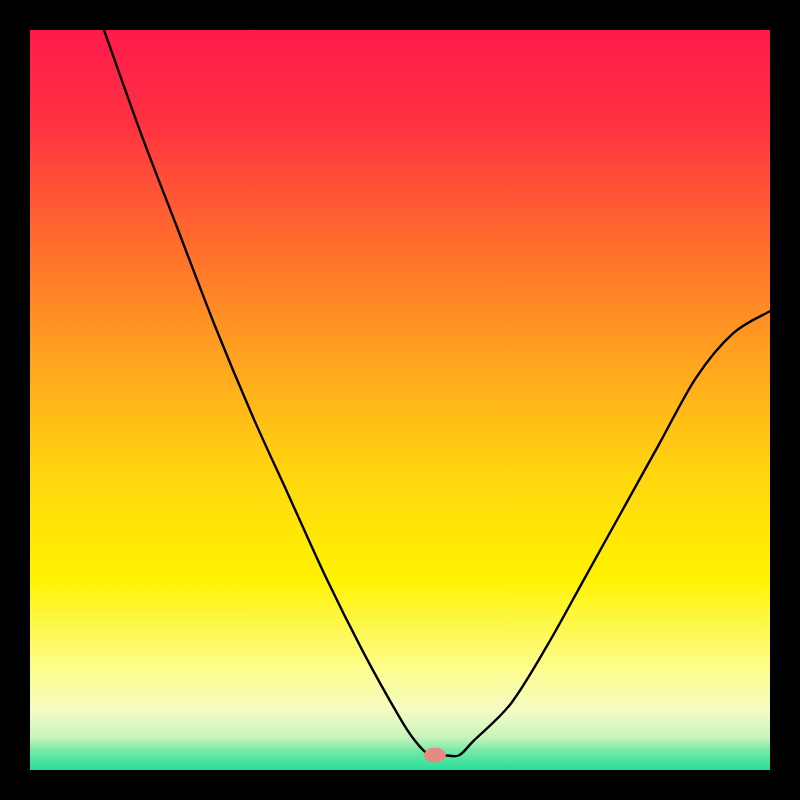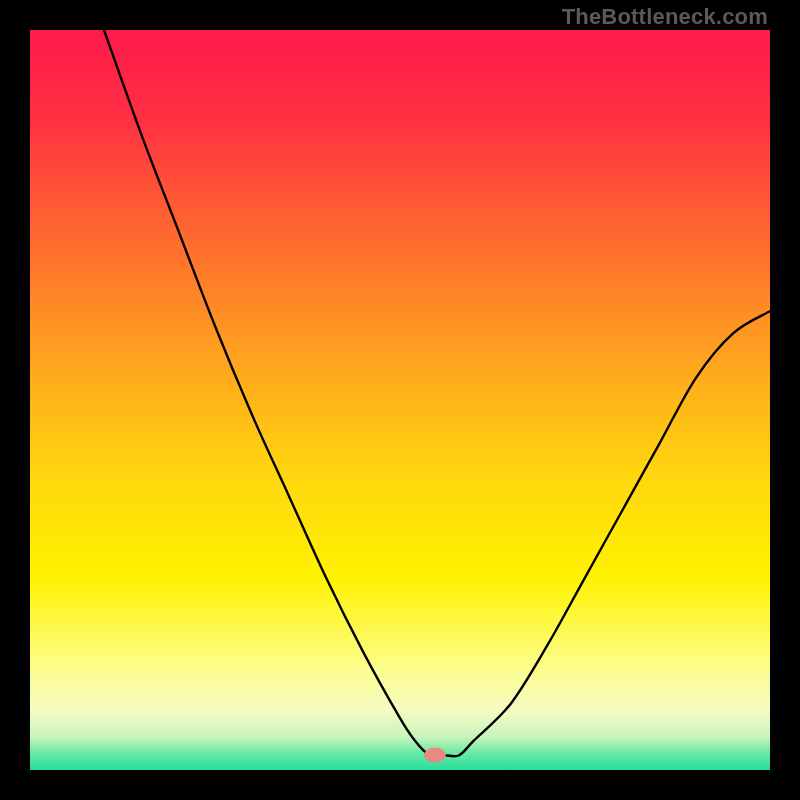--- a/index.html
+++ b/index.html
@@ -47,21 +47,20 @@
     font-weight: 600;
     color: #5a5a5a;
     letter-spacing: 0.2px;
     pointer-events: none;
   }
 </style>
 </head>
 <body>
 
 <div class="frame">
-  <div class="watermark">TheBottleneck.com</div>
   <div class="plot-area">
     <svg class="gradient-bg" viewBox="0 0 740 740" preserveAspectRatio="none">
       <defs>
         <linearGradient id="bg-grad" x1="0" y1="0" x2="0" y2="1">
             <stop offset="0%" stop-color="#ff1a4c"></stop>
             <stop offset="12%" stop-color="#ff3042"></stop>
             <stop offset="28.000000000000004%" stop-color="#ff6a2e"></stop>
             <stop offset="45%" stop-color="#ffa51e"></stop>
             <stop offset="60%" stop-color="#ffd60f"></stop>
             <stop offset="74%" stop-color="#fff200"></stop>

